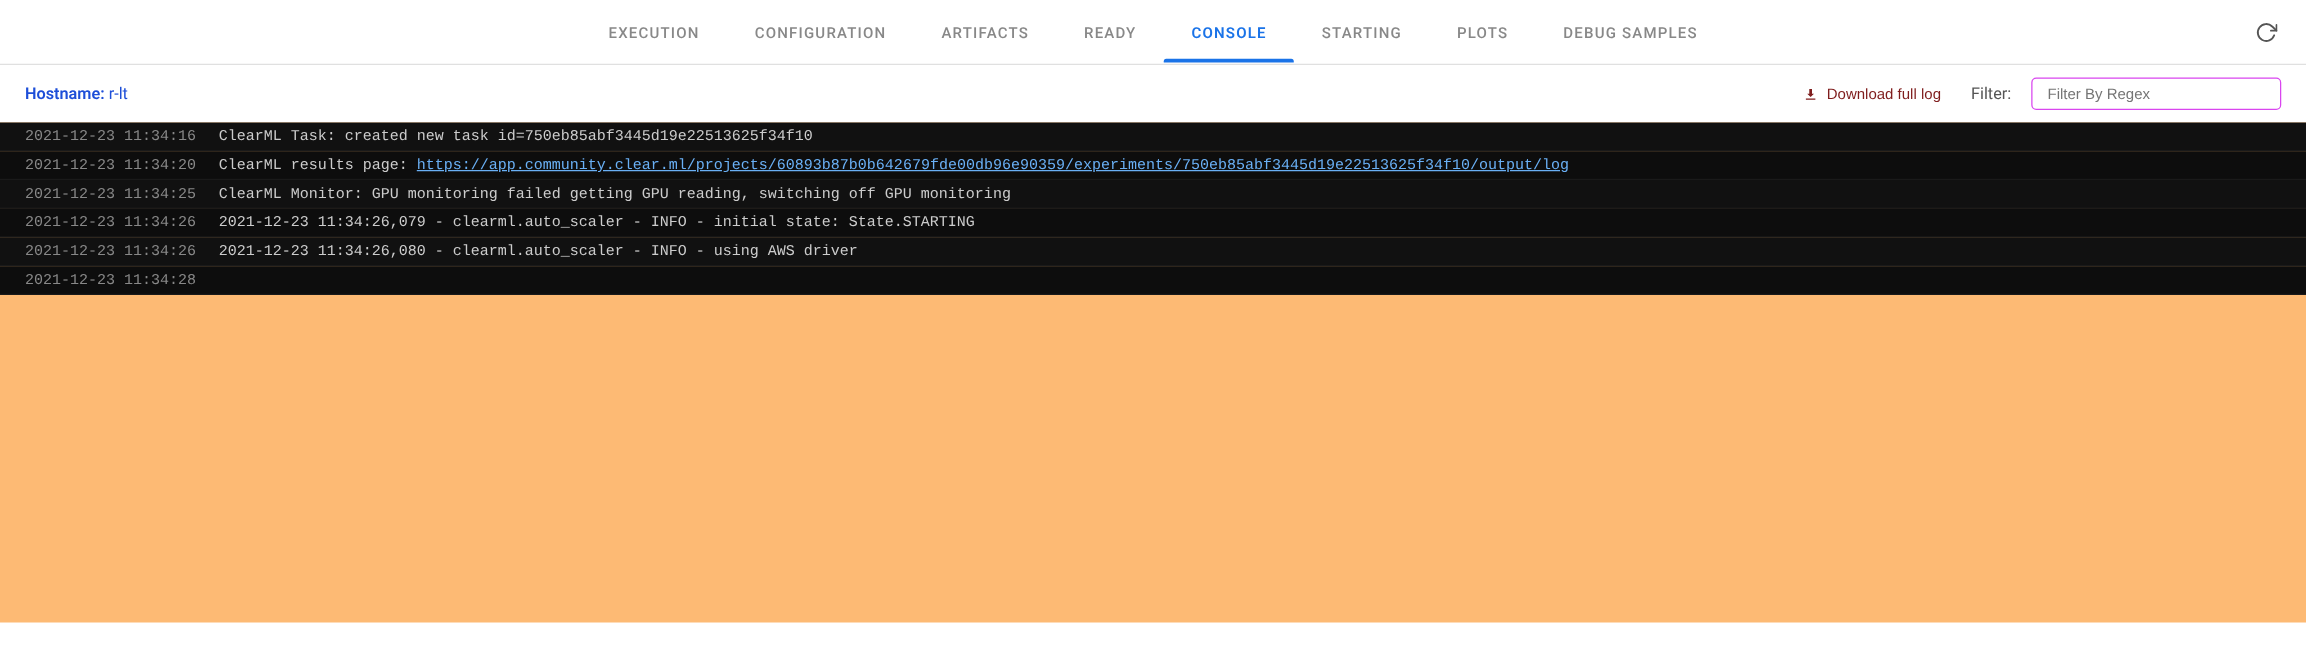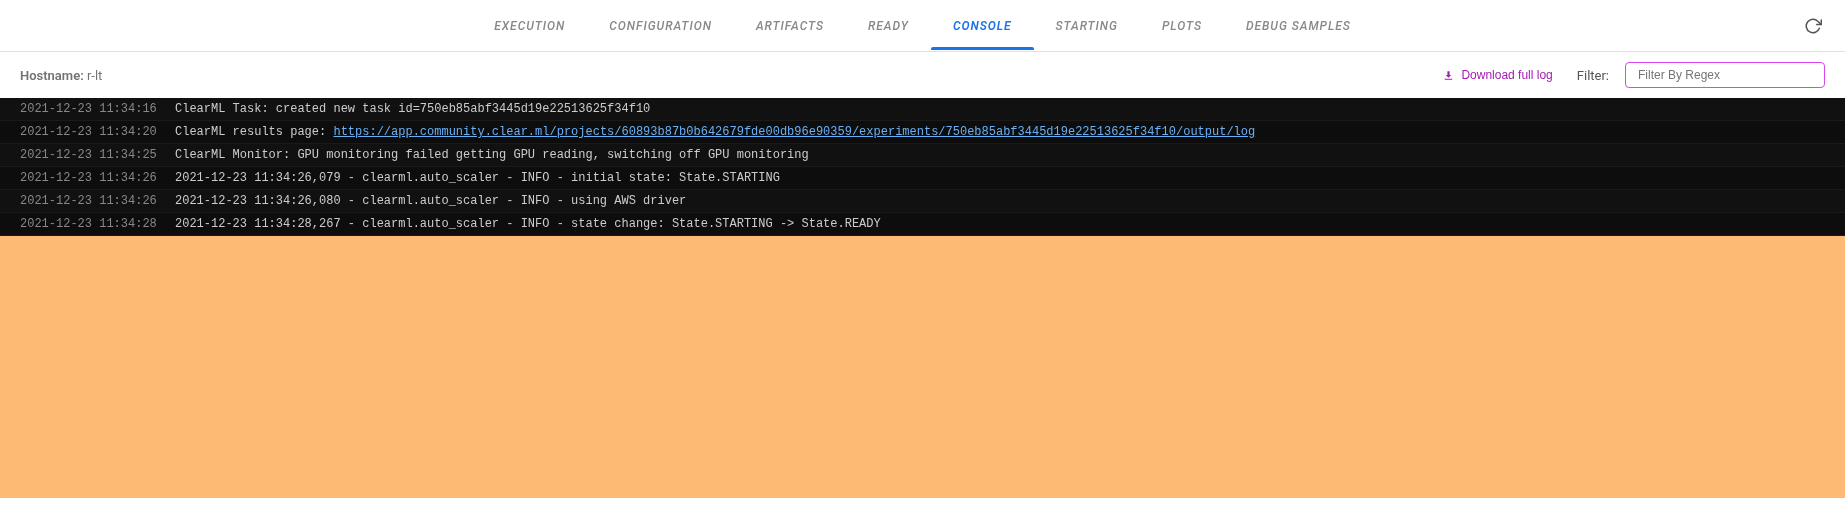--- a/index.html
+++ b/index.html
@@ -29,21 +29,20 @@
     .nav-tab {
       padding: 16px 22px;
       font-size: 12px;
       font-weight: 500;
       letter-spacing: 0.08em;
       color: #888;
       cursor: pointer;
       text-decoration: none;
       position: relative;
       white-space: nowrap;
-      font-style: italic;
     }
     .nav-tab.active {
       color: #1a73e8;
       font-weight: 600;
     }
     .nav-tab.active::after {
       content: '';
       position: absolute;
       bottom: -1px;
       left: 0;
@@ -73,36 +72,36 @@
     
     .toolbar-row {
       display: flex;
       align-items: center;
       justify-content: space-between;
       padding: 10px 20px;
       background: #fff;
     }
     .hostname-label {
       font-size: 13px;
-      color: #737373;
+      color: #1d4ed8;
     }
     .hostname-label span.key {
       font-weight: 600;
     }
     .toolbar-right {
       display: flex;
       align-items: center;
       gap: 16px;
     }
     .download-btn {
       display: flex;
       align-items: center;
       gap: 6px;
       font-size: 12px;
-      color: #a21caf;
+      color: #7f1d1d;
       background: none;
       border: none;
       cursor: pointer;
       padding: 4px 8px;
       border-radius: 4px;
     }
     .filter-label {
       font-size: 13px;
       color: #555;
       text-align: right;
@@ -207,15 +206,14 @@
     <div class="log-row">
       <span class="log-timestamp">2021-12-23 11:34:26</span>
       <span class="log-message">2021-12-23 11:34:26,079 - clearml.auto_scaler - INFO - initial state: State.STARTING</span>
     </div>
     <div class="log-row">
       <span class="log-timestamp">2021-12-23 11:34:26</span>
       <span class="log-message">2021-12-23 11:34:26,080 - clearml.auto_scaler - INFO - using AWS driver</span>
     </div>
     <div class="log-row">
       <span class="log-timestamp">2021-12-23 11:34:28</span>
-      <span class="log-message">2021-12-23 11:34:28,267 - clearml.auto_scaler - INFO - state change: State.STARTING -&gt; State.READY</span>
     </div>
   </div>
 
 </body></html>

